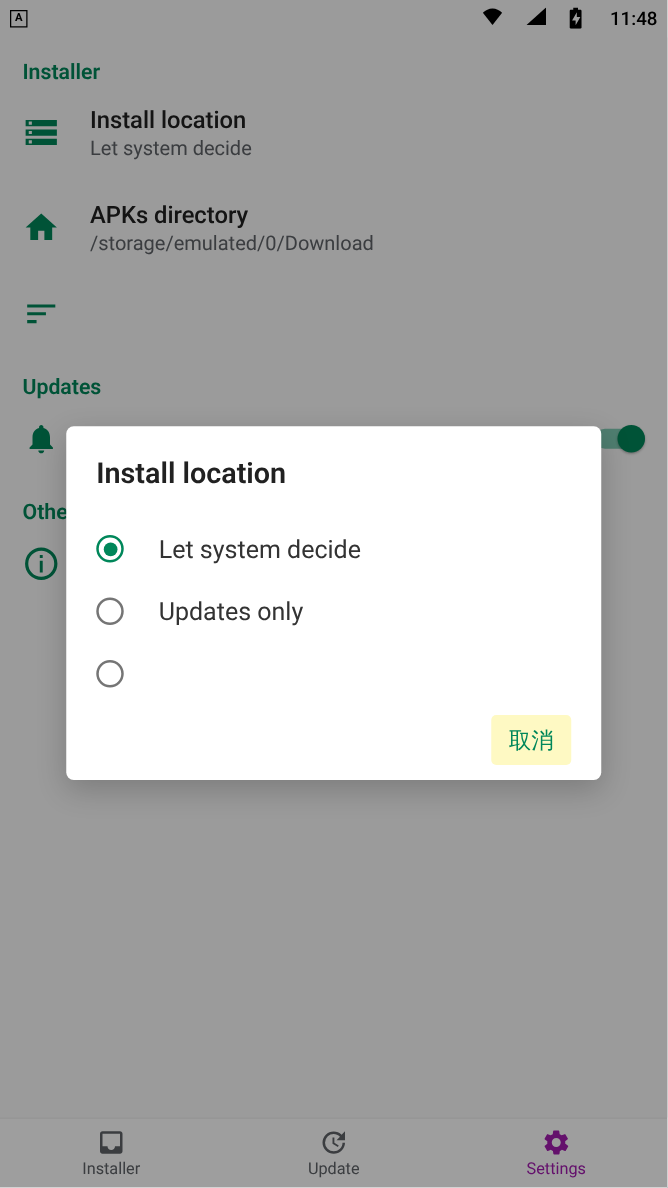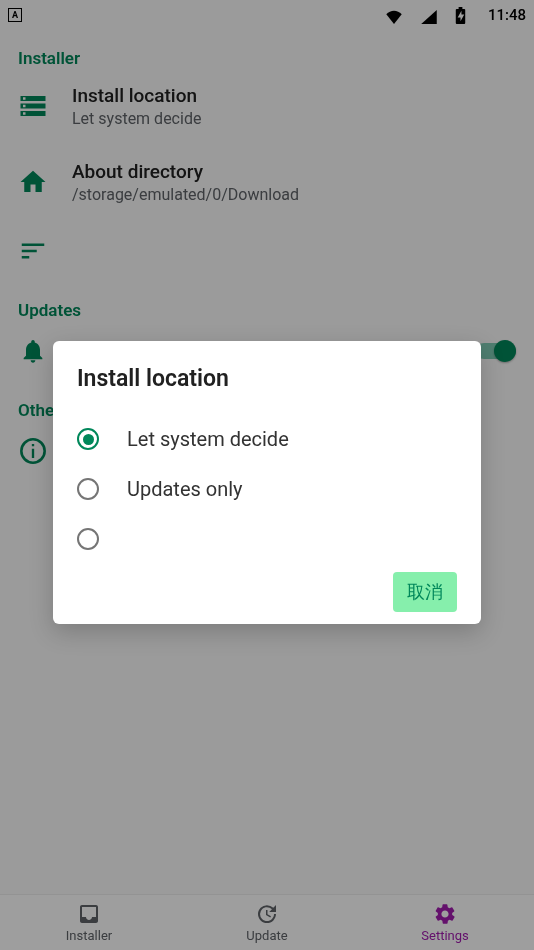--- a/index.html
+++ b/index.html
@@ -2,21 +2,21 @@
 <html><head>
 <meta charset="utf-8">
 <style>
   * { box-sizing: border-box; margin: 0; padding: 0; }
   html, body { width: 534px; height: 950px; font-family: Roboto, "Segoe UI", Arial, sans-serif; background: #fafafa; overflow: hidden; }
   body { position: relative; }
   
   
   .status-bar { height: 30px; background: #fafafa; display: flex; align-items: center; justify-content: space-between; padding: 0 8px; color: #000; }
   .status-left { display: flex; align-items: center; gap: 4px; }
-  .status-right { display: flex; align-items: flex-end; gap: 18px; }
+  .status-right { display: flex; align-items: flex-start; gap: 18px; }
   .keyboard-indicator { width: 14px; height: 14px; border: 1.5px solid #000; display: flex; align-items: center; justify-content: center; font-size: 9px; font-weight: bold; }
   .status-time { font-weight: 500; font-size: 15px; margin-left: 4px; }
 
   
   .content { height: 864px; overflow: hidden; }
   .section-title { color: #00875a; font-size: 17px; font-weight: 600; padding: 18px 18px 0 18px; }
   .setting-row { display: flex; align-items: center; padding: 16px 18px; gap: 24px; }
   .setting-icon { width: 30px; height: 30px; flex: 0 0 30px; color: #00875a; display: flex; align-items: center; justify-content: center; }
   .setting-text { flex: 1; }
   .setting-title { font-size: 19px; color: #212121; font-weight: 500; }
@@ -37,21 +37,21 @@
 
   
   .dialog { position: absolute; top: 341px; left: 53px; right: 53px; background: #fff; border-radius: 6px; padding: 24px 24px 12px 24px; box-shadow: 0 8px 24px rgba(0,0,0,0.2); }
   .dialog-title { font-size: 23px; font-weight: 600; color: #212121; margin-bottom: 22px; }
   .radio-row { display: flex; align-items: flex-start; gap: 28px; padding: 12px 0; cursor: pointer; }
   .radio-outer { width: 22px; height: 22px; border: 2.5px solid #757575; border-radius: 50%; flex: 0 0 22px; display: flex; align-items: center; justify-content: center; margin-top: 2px; }
   .radio-outer.selected { border-color: #00875a; }
   .radio-inner { width: 11px; height: 11px; background: #00875a; border-radius: 50%; }
   .radio-label { font-size: 20px; color: #333; line-height: 1.3; }
   .dialog-actions { display: flex; justify-content: flex-end; margin-top: 10px; }
-  .dialog-btn { background: #86efac; color: #00875a; font-size: 18px; font-weight: 500; padding: 8px 14px; border-radius: 4px; border: none; cursor: pointer; }
+  .dialog-btn { background: #fef9c3; color: #00875a; font-size: 18px; font-weight: 500; padding: 8px 14px; border-radius: 4px; border: none; cursor: pointer; }
 </style>
 </head>
 <body>
 
 <div class="status-bar">
   <div class="status-left">
     <span class="keyboard-indicator">A</span>
   </div>
   <div class="status-right">
     <svg width="18" height="14" viewBox="0 0 24 20">
@@ -84,21 +84,21 @@
   </div>
 
 
   <div class="setting-row">
     <div class="setting-icon">
       <svg width="30" height="30" viewBox="0 0 24 24">
           <path fill="currentColor" d="M12 3L2 12h3v8h5v-6h4v6h5v-8h3L12 3z"></path>
         </svg>
     </div>
     <div class="setting-text">
-      <div class="setting-title">About directory</div>
+      <div class="setting-title">APKs directory</div>
       <div class="setting-sub">/storage/emulated/0/Download</div>
     </div>
   </div>
 
   <div class="setting-row">
     <div class="setting-icon">
       <svg width="30" height="30" viewBox="0 0 24 24">
           <path fill="currentColor" d="M3 18h6v-2H3v2zM3 6v2h18V6H3zm0 7h12v-2H3v2z"></path>
         </svg>
     </div>

